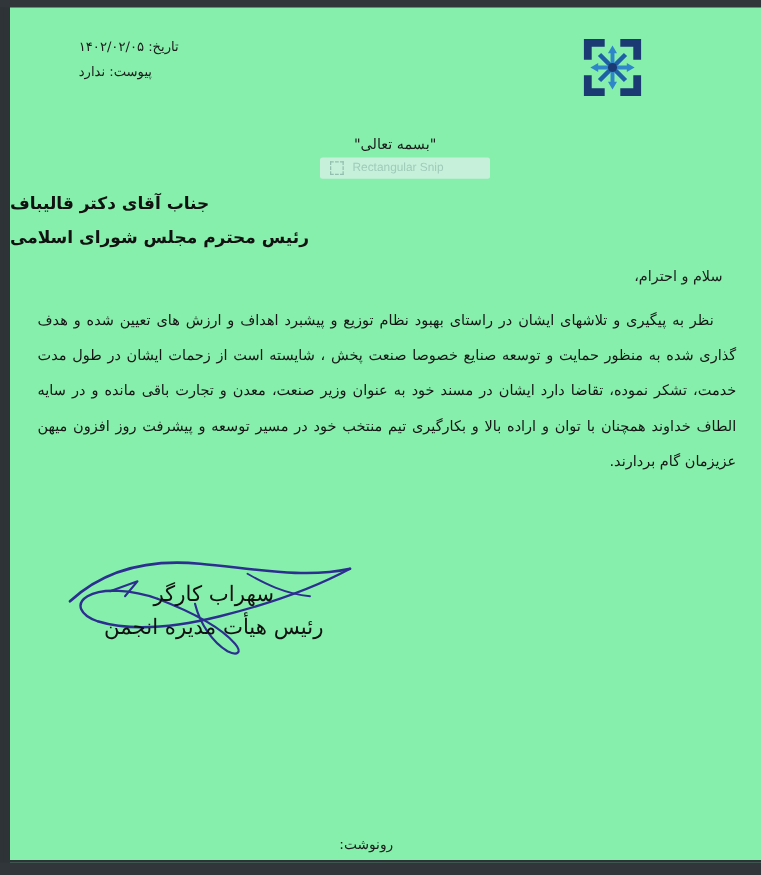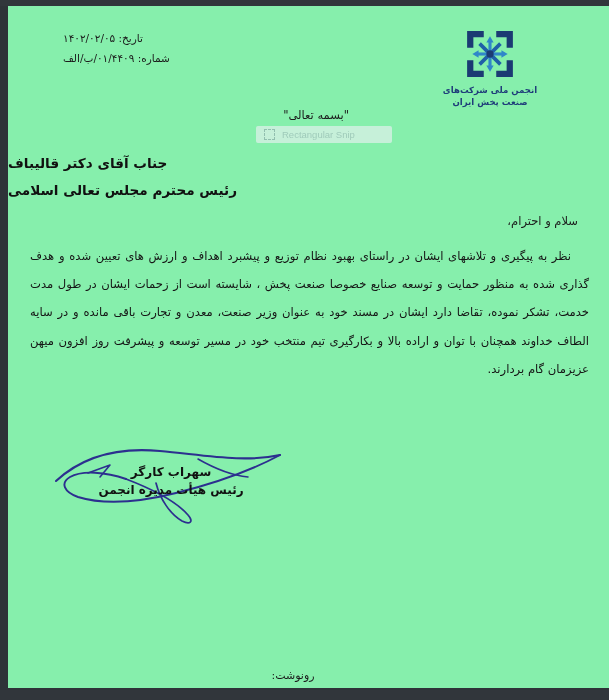--- a/index.html
+++ b/index.html
@@ -190,22 +190,22 @@
   .sig-ink {
     position: absolute;
     left: -8px;
     top: -2px;
     width: 245px;
     height: 86px;
     pointer-events: none;
   }
   .sig-name, .sig-title {
     position: relative;
-    font-size: 12px;
-    font-weight: bold;
+    font-size: 17px;
+    font-weight: normal;
     color: #111;
     line-height: 1.55;
     white-space: nowrap;
   }
   .sig-name { padding-top: 22px; }
 
   
   .footer {
     position: absolute;
     right: 0;
@@ -233,21 +233,21 @@
   <div class="bar-top"></div>
   <div class="edge-left"></div>
   <div class="edge-right"></div>
 
   <div class="page">
 
     <div class="header">
 
       <div class="meta">
         <div class="row">تاریخ: ۱۴۰۲/۰۲/۰۵</div>
-        <div class="row">شماره: ۰۱/۴۴۰۹/ب/الف</div>
+        <div class="row">پیوست: ندارد</div>
       </div>
 
       <div class="logo-block">
         <svg class="logo-mark" viewBox="0 0 100 100">
 
           <g fill="#1b3a73">
             <path d="M6 6 H38 V18 H18 V38 H6 Z"></path>
             <path d="M94 6 H62 V18 H82 V38 H94 Z"></path>
             <path d="M6 94 H38 V82 H18 V62 H6 Z"></path>
             <path d="M94 94 H62 V82 H82 V62 H94 Z"></path>
@@ -262,38 +262,34 @@
           <g stroke="#1f5fa8" stroke-width="7" stroke-linecap="butt">
             <line x1="30" y1="30" x2="70" y2="70"></line>
             <line x1="70" y1="30" x2="30" y2="70"></line>
           </g>
           <g stroke="#2f86c9" stroke-width="6">
             <line x1="50" y1="26" x2="50" y2="74"></line>
             <line x1="26" y1="50" x2="74" y2="50"></line>
           </g>
           <circle cx="50" cy="50" r="7" fill="#1b3a73"></circle>
         </svg>
-        <div class="logo-caption">
-          <div>انجمن ملی شرکت‌های</div>
-          <div>صنعت پخش ایران</div>
-        </div>
       </div>
     </div>
 
     <div class="basmala-wrap">
       <div class="basmala">"بسمه تعالی"</div>
       <div class="snip-ghost">
         <span class="snip-icon"></span>
         <span class="snip-label">Rectangular Snip</span>
       </div>
     </div>
 
     <div class="addressee">
       <div class="line">جناب آقای دکتر قالیباف</div>
-      <div class="line">رئیس محترم مجلس تعالی اسلامی</div>
+      <div class="line">رئیس محترم مجلس شورای اسلامی</div>
     </div>
 
     <div class="greeting">سلام و احترام،</div>
 
     <div class="body-text">
       <p>نظر به پیگیری و تلاشهای ایشان در راستای بهبود نظام توزیع و پیشبرد اهداف و ارزش های تعیین شده و هدف گذاری شده به منظور حمایت و توسعه صنایع خصوصا صنعت پخش ، شایسته است از زحمات ایشان در طول مدت خدمت، تشکر نموده، تقاضا دارد ایشان در مسند خود به عنوان وزیر صنعت، معدن و تجارت باقی مانده و در سایه الطاف خداوند همچنان با توان و اراده بالا و بکارگیری تیم منتخب خود در مسیر توسعه و پیشرفت روز افزون میهن عزیزمان گام بردارند.</p>
     </div>
 
     <div class="signature">
       <div class="sig-inner">

